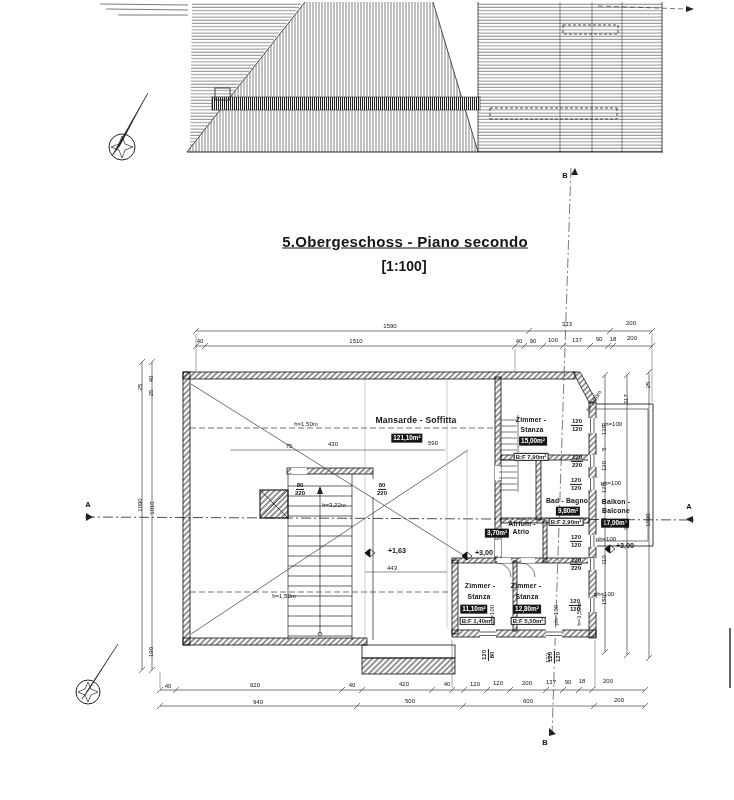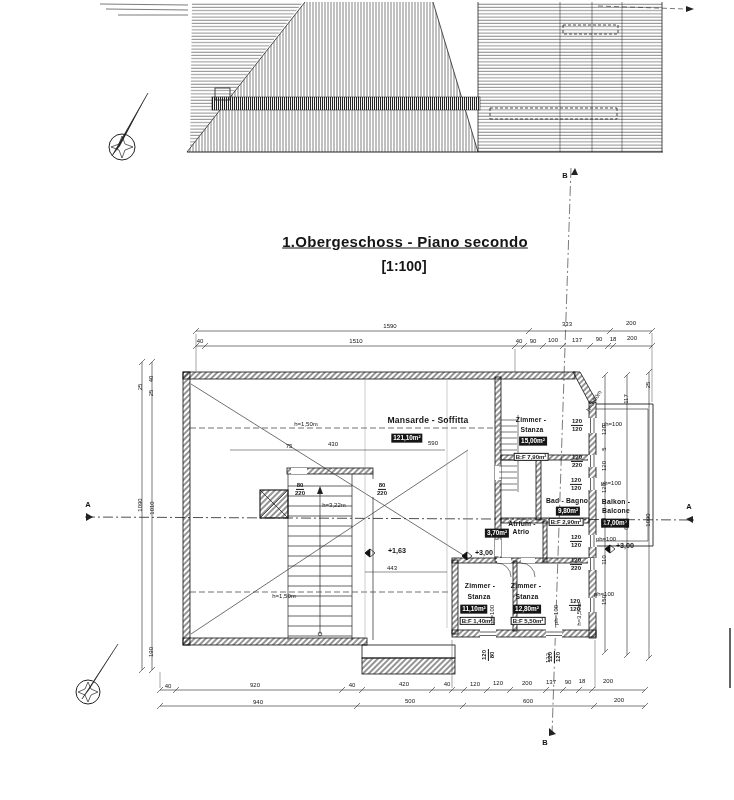--- a/index.html
+++ b/index.html
@@ -279,29 +279,29 @@
   <line x1="196" y1="334" x2="196" y2="371" stroke-width="0.4"></line>
   <line x1="515" y1="349" x2="515" y2="372" stroke-width="0.4"></line>
   <line x1="652" y1="333" x2="652" y2="402" stroke-width="0.4"></line>
   <line x1="160" y1="688" x2="160" y2="672" stroke-width="0.4"></line>
   <line x1="452" y1="688" x2="452" y2="640" stroke-width="0.4"></line>
   <line x1="595" y1="688" x2="595" y2="640" stroke-width="0.4"></line>
   <line x1="730" y1="628" x2="730" y2="688" stroke-width="1.4"></line>
 </g>
 </svg>
 
-<div class="title" style="left:405px;top:241px;">1.Obergeschoss - Piano secondo</div>
+<div class="title" style="left:405px;top:241px;">5.Obergeschoss - Piano secondo</div>
 <div class="title2" style="left:404px;top:266px;">[1:100]</div>
 
 <div class="lbl marker" style="left:565px;top:176px;">B</div>
 <div class="lbl marker" style="left:545px;top:743px;">B</div>
 <div class="lbl marker" style="left:88px;top:505px;">A</div>
 <div class="lbl marker" style="left:689px;top:507px;">A</div>
 
-<div class="lbl room big" style="left:428px;top:421px;">Mansarde - Soffitta</div>
+<div class="lbl room big" style="left:416px;top:421px;">Mansarde - Soffitta</div>
 <div class="lbl areabox" style="left:407px;top:438px;">121,10m²</div>
 
 <div class="lbl room" style="left:531px;top:420px;">Zimmer -</div>
 <div class="lbl room" style="left:532px;top:430px;">Stanza</div>
 <div class="lbl areabox" style="left:533px;top:441px;">15,00m²</div>
 <div class="lbl bfbox" style="left:531px;top:457px;">B:F 7,90m²</div>
 
 <div class="lbl room" style="left:567px;top:501px;">Bad - Bagno</div>
 <div class="lbl areabox" style="left:568px;top:511px;">9,80m²</div>
 <div class="lbl bfbox" style="left:566px;top:522px;">B:F 2,90m²</div>

